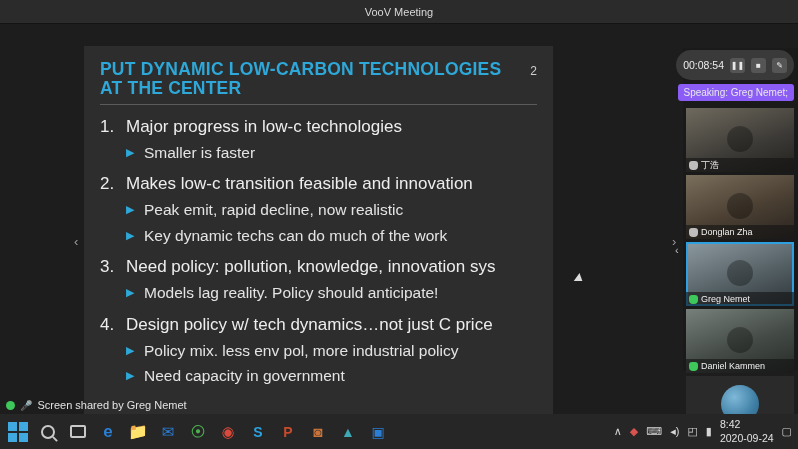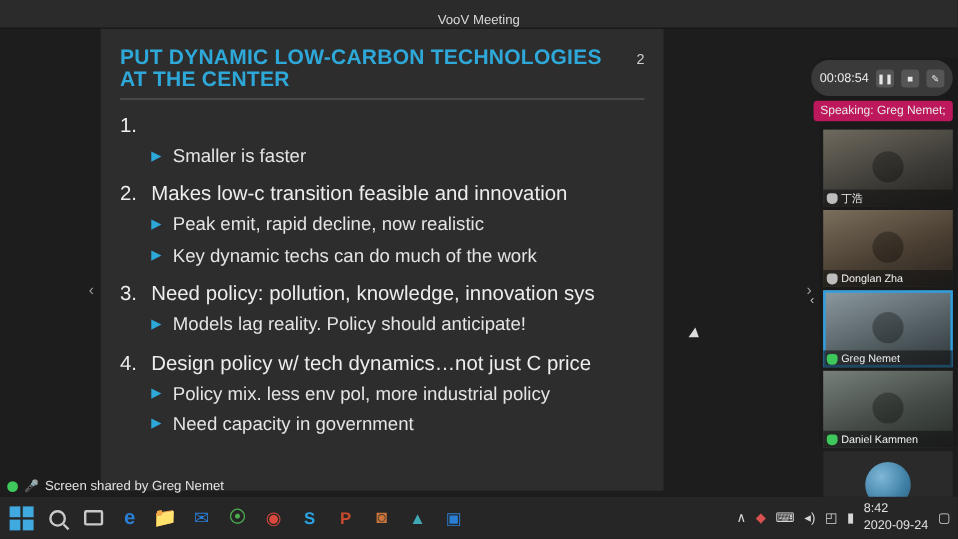--- a/index.html
+++ b/index.html
@@ -12,36 +12,36 @@
     position: relative;
   }
 
   
   .titlebar {
     height: 24px;
     background: #2b2b2b;
     color: #d8d8d8;
     font-size: 11px;
     display: flex;
-    align-items: flex-end;
+    align-items: center;
     justify-content: center;
     border-bottom: 1px solid #141414;
   }
 
   
   .stage {
     position: absolute;
     top: 24px; left: 0; right: 0; bottom: 35px;
     background: #1d1d1d;
   }
 
   
   .slide {
     position: absolute;
-    left: 84px; top: 0;
+    left: 84px; top: 22px;
     width: 469px; height: 385px;
     background: #2d2d2d;
     color: #eaeaea;
     padding: 14px 16px 0 16px;
   }
   .slide-title {
     color: #2ea8d8;
     font-size: 17.5px;
     font-weight: bold;
     letter-spacing: 0.2px;
@@ -141,21 +141,21 @@
   .timer-pill .tbtn {
     width: 15px; height: 15px;
     background: #555;
     border-radius: 3px;
     display: flex; align-items: center; justify-content: center;
     font-size: 8px; color: #e7e7e7;
   }
   .speaking-chip {
     position: absolute;
     top: 36px; right: 4px;
-    background: #be185d;
+    background: #8b5cf6;
     color: #e8e8e8;
     font-size: 10px;
     padding: 3px 6px;
     border-radius: 3px;
     white-space: nowrap;
   }
   .tiles {
     position: absolute;
     top: 60px; right: 4px;
     width: 108px;
@@ -262,20 +262,21 @@
 
 <div class="stage">
 
   <div class="slide">
     <div class="slide-title">Put dynamic low-carbon technologies at the center</div>
     <div class="slide-number">2</div>
     <div class="bullets">
 
       <div class="lvl1">
         <span class="num">1.</span>
+        <span>Major progress in low-c technologies</span>
       </div>
       <div class="lvl2">
         <span class="tri">▶</span>
         <span>Smaller is faster</span>
       </div>
 
       <div class="lvl1">
         <span class="num">2.</span>
         <span>Makes low-c transition feasible and innovation</span>
       </div>

